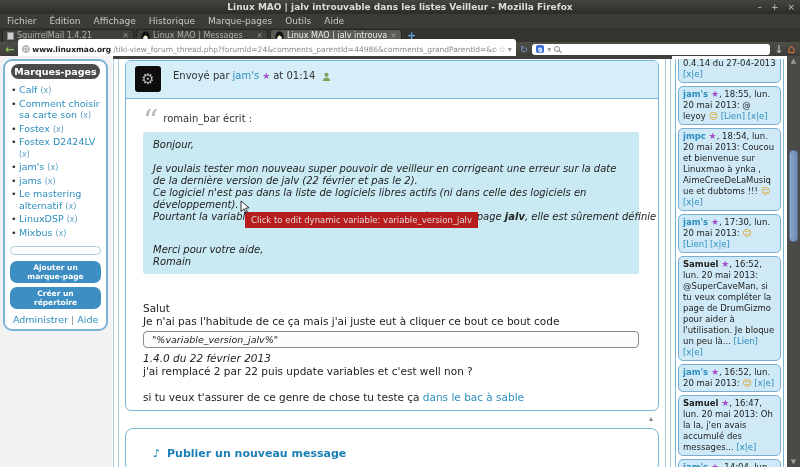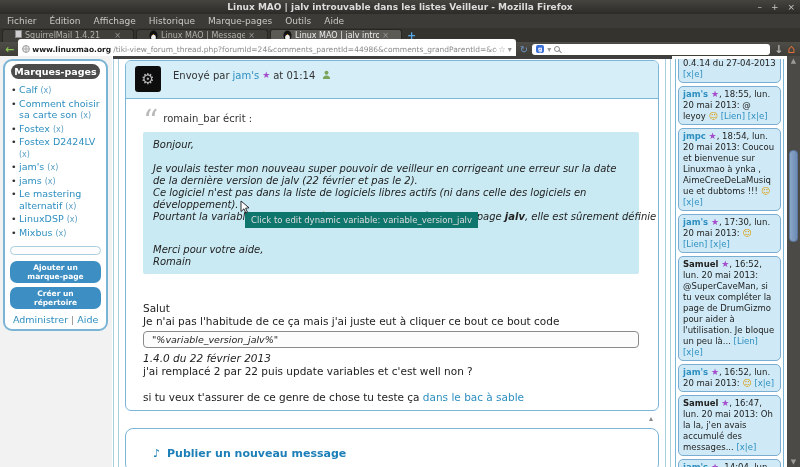--- a/index.html
+++ b/index.html
@@ -2,21 +2,21 @@
 <html><head>
 <meta charset="utf-8">
 <style>
 *{margin:0;padding:0;box-sizing:border-box}
 html,body{width:800px;height:467px;overflow:hidden;background:#fff;font-family:"DejaVu Sans",sans-serif}
 
 .titlebar{position:absolute;top:0;left:0;width:800px;height:14px;background:linear-gradient(#45443f,#2c2b28);color:#ddd;font-size:9px;font-weight:bold;text-align:center;line-height:14px}
 .win-controls{position:absolute;right:5px;top:0;color:#c8c8c8;font-size:9px;font-weight:normal;display:flex;gap:9px}
 .menubar{position:absolute;top:14px;left:0;width:800px;height:14px;background:#3c3b37;color:#c9c9c4;font-size:9px;line-height:14px;display:flex;gap:13px;padding-left:7px}
 .tabbar{position:absolute;top:28px;left:0;width:800px;height:14px;background:#34332e;display:flex;align-items:flex-end}
-.tab{height:13px;width:132px;background:#403f3a;color:#b2b2ad;font-size:8px;line-height:12px;padding:0 12px;display:flex;gap:3px;border:1px solid #262622;border-bottom:none;border-radius:3px 3px 0 0;margin-left:2px}
+.tab{height:13px;width:132px;background:#403f3a;color:#b2b2ad;font-size:8px;line-height:12px;padding:0 4px;display:flex;align-items:center;gap:3px;border:1px solid #262622;border-bottom:none;border-radius:3px 3px 0 0;margin-left:2px}
 .tab.active{background:#5b5a55;color:#ededed}
 .tab .ttl{flex:1;white-space:nowrap;overflow:hidden}
 .tab .cls{color:#999;font-size:8px}
 .doc-icon{width:7px;height:8px;background:#cfcfcf;border:1px solid #8a8a8a;display:inline-block}
 .newtab{color:#56a7e8;font-weight:bold;font-size:11px;margin-left:5px;line-height:12px}
 .navbar{position:absolute;top:42px;left:0;width:800px;height:14px;background:linear-gradient(#4e4d48,#3e3d38);display:flex;align-items:center;gap:4px;padding:0 5px}
 .back{color:#8cc152;font-size:11px;line-height:11px;font-weight:bold}
 .urlbar{background:#fff;border-radius:3px;height:21px;flex:1;display:flex;align-items:center;font-size:7.5px;padding:8px 4px;gap:2px;color:#888;min-width:0}
 .url-domain{color:#1a1a1a;font-weight:bold;white-space:nowrap}
 .url-path{white-space:nowrap;overflow:hidden;color:#8a8a8a;flex:1;min-width:0}
@@ -45,33 +45,33 @@
 .bm-admin{font-size:9.5px;padding:3px 0 0 3px}
 .bm-admin .sep{color:#8a8a8a}
 
 .main-col{width:560px;position:relative;background:#fff;flex:none}
 .cutbar{position:absolute;top:0;left:1px;right:0;height:3px;background:#3f3f3f}
 .main-outer{position:absolute;top:3px;left:1px;right:1px;bottom:0;border-left:1px solid #a8cede;border-right:1px solid #a8cede}
 .main-inner{position:absolute;top:0;left:4px;right:4px;bottom:0;border-left:1px solid #a8cede;border-right:1px solid #a8cede;padding:0 6px}
 .msgbox{border:1px solid #79b6d8;border-radius:6px;height:351px;overflow:hidden;background:#fff;margin-top:1px}
 .post-head{background:#d5eef8;border-bottom:1px solid #79b6d8;height:38px;display:flex;align-items:flex-start;gap:12px;padding:5px 9px}
 .avatar{width:26px;height:26px;background:#0d0d0d;border-radius:3px;color:#b8b8b8;font-size:15px;line-height:26px;text-align:center;flex:none}
-.ph-line{font-size:10px;color:#333;margin-top:4px;display:flex;gap:3px;align-items:flex-start}
+.ph-line{font-size:10px;color:#333;margin-top:4px;display:flex;gap:3px;align-items:flex-end}
 .star{color:#a44ccc;font-size:9px}
 .usr-ic{display:inline-block;margin-left:4px}
 .post-body{padding:12px 17px 0;font-size:10.5px;color:#222}
 .quote-attr{display:flex;align-items:flex-start;gap:8px;margin:2px 0 3px;font-size:10px;color:#333}
 .qmark{font-size:30px;color:#b9b9b9;line-height:16px;font-family:"DejaVu Serif",serif;letter-spacing:-3px;flex:none}
 .quotebox{background:#c9e9f3;border-radius:2px;padding:7px 10px 6px;font-style:italic;font-size:10px;line-height:12px;position:relative;margin-right:2px}
 .quotebox p{margin:0}
 .gap{height:12px}.gap2{height:21px}
 .orange{color:#cf8a00;text-decoration:underline}
 .smiley{color:#dd9900;font-style:normal}
 .nowrap{white-space:nowrap}
-.tooltip{position:absolute;left:102px;top:80px;background:#0f766e;color:#dcdcdc;font-size:8.5px;font-style:normal;padding:2px 6px;white-space:nowrap;z-index:3}
+.tooltip{position:absolute;left:102px;top:80px;background:#b91c1c;color:#dcdcdc;font-size:8.5px;font-style:normal;padding:2px 6px;white-space:nowrap;z-index:3}
 .cursor{position:absolute;left:97px;top:68px;z-index:4}
 .reply{margin-top:28px}
 .reply p{margin:0;line-height:13px}
 .codebox{border:1px solid #8a8a8a;border-radius:4px;padding:2px 8px;font-style:italic;font-size:9.5px;color:#222;margin:3px 2px 4px 0;background:#fcfcfc}
 .italic{font-style:italic}
 .collapse-row{text-align:right;padding:3px 6px 0 0;color:#8a8a8a;font-size:8px;height:15px}
 .publishbox{border:1px solid #79b6d8;border-radius:8px;height:44px;padding:13px 0 0 27px;margin-top:2px}
 .publish-link{color:#1c7fb8;font-weight:bold;font-size:11px}
 .note{color:#1c7fb8;margin-right:7px;font-weight:normal}
 

